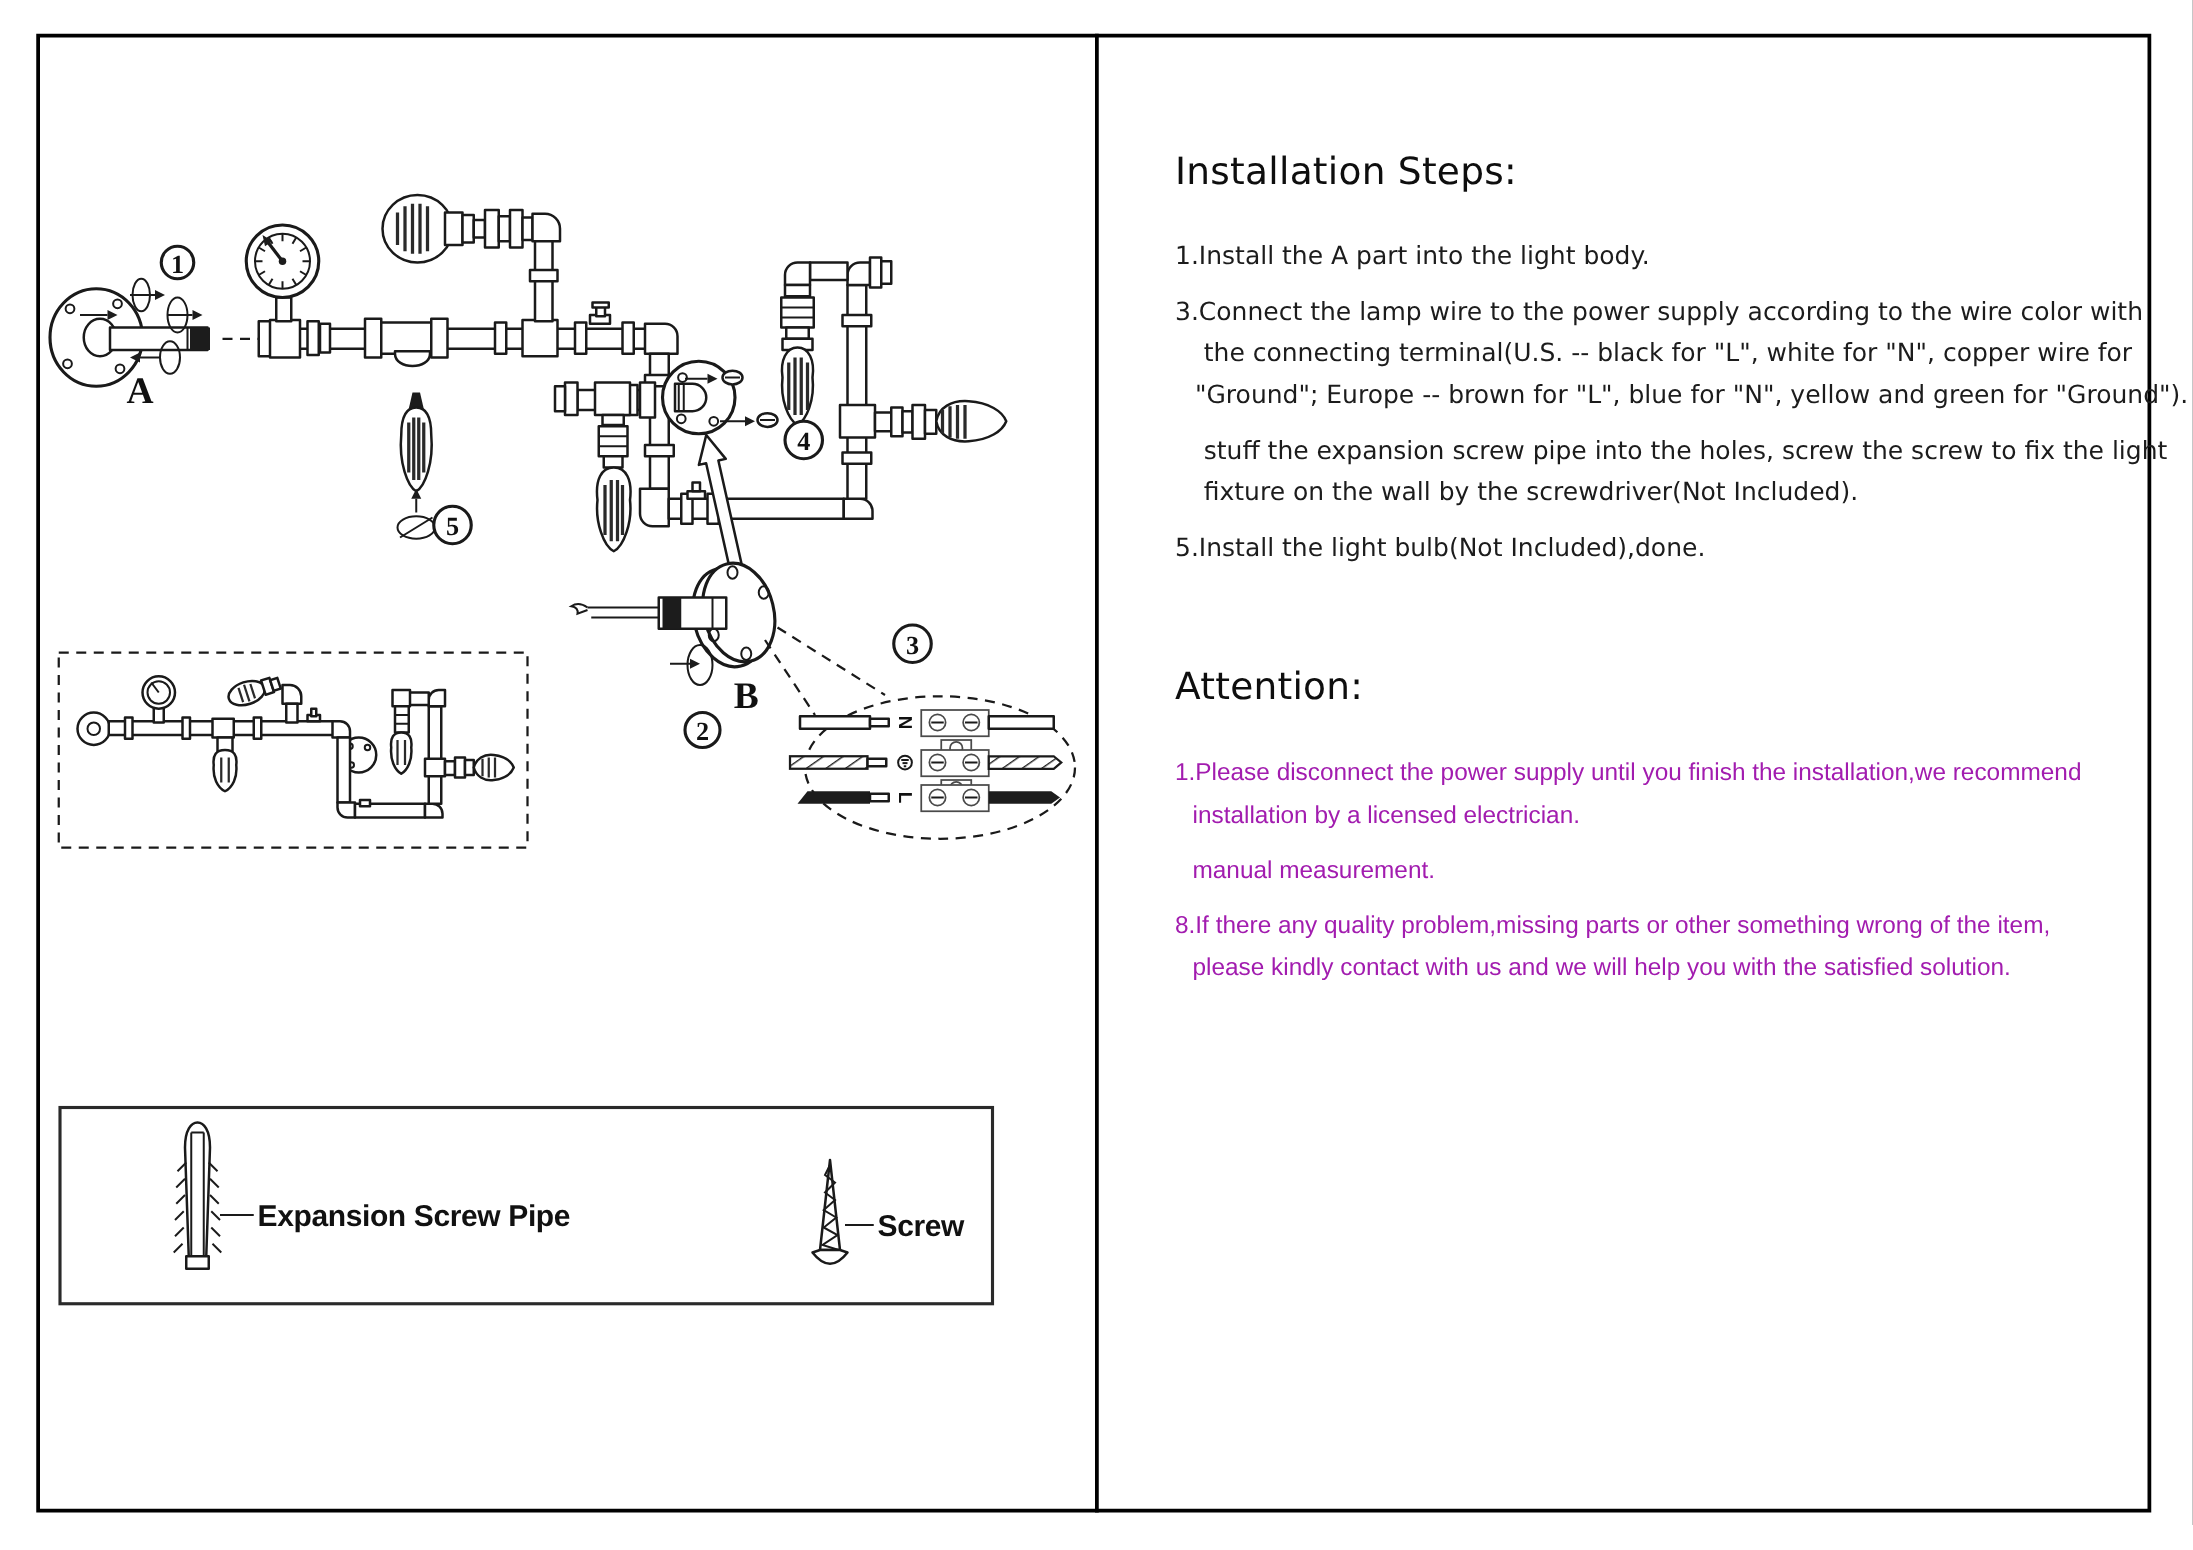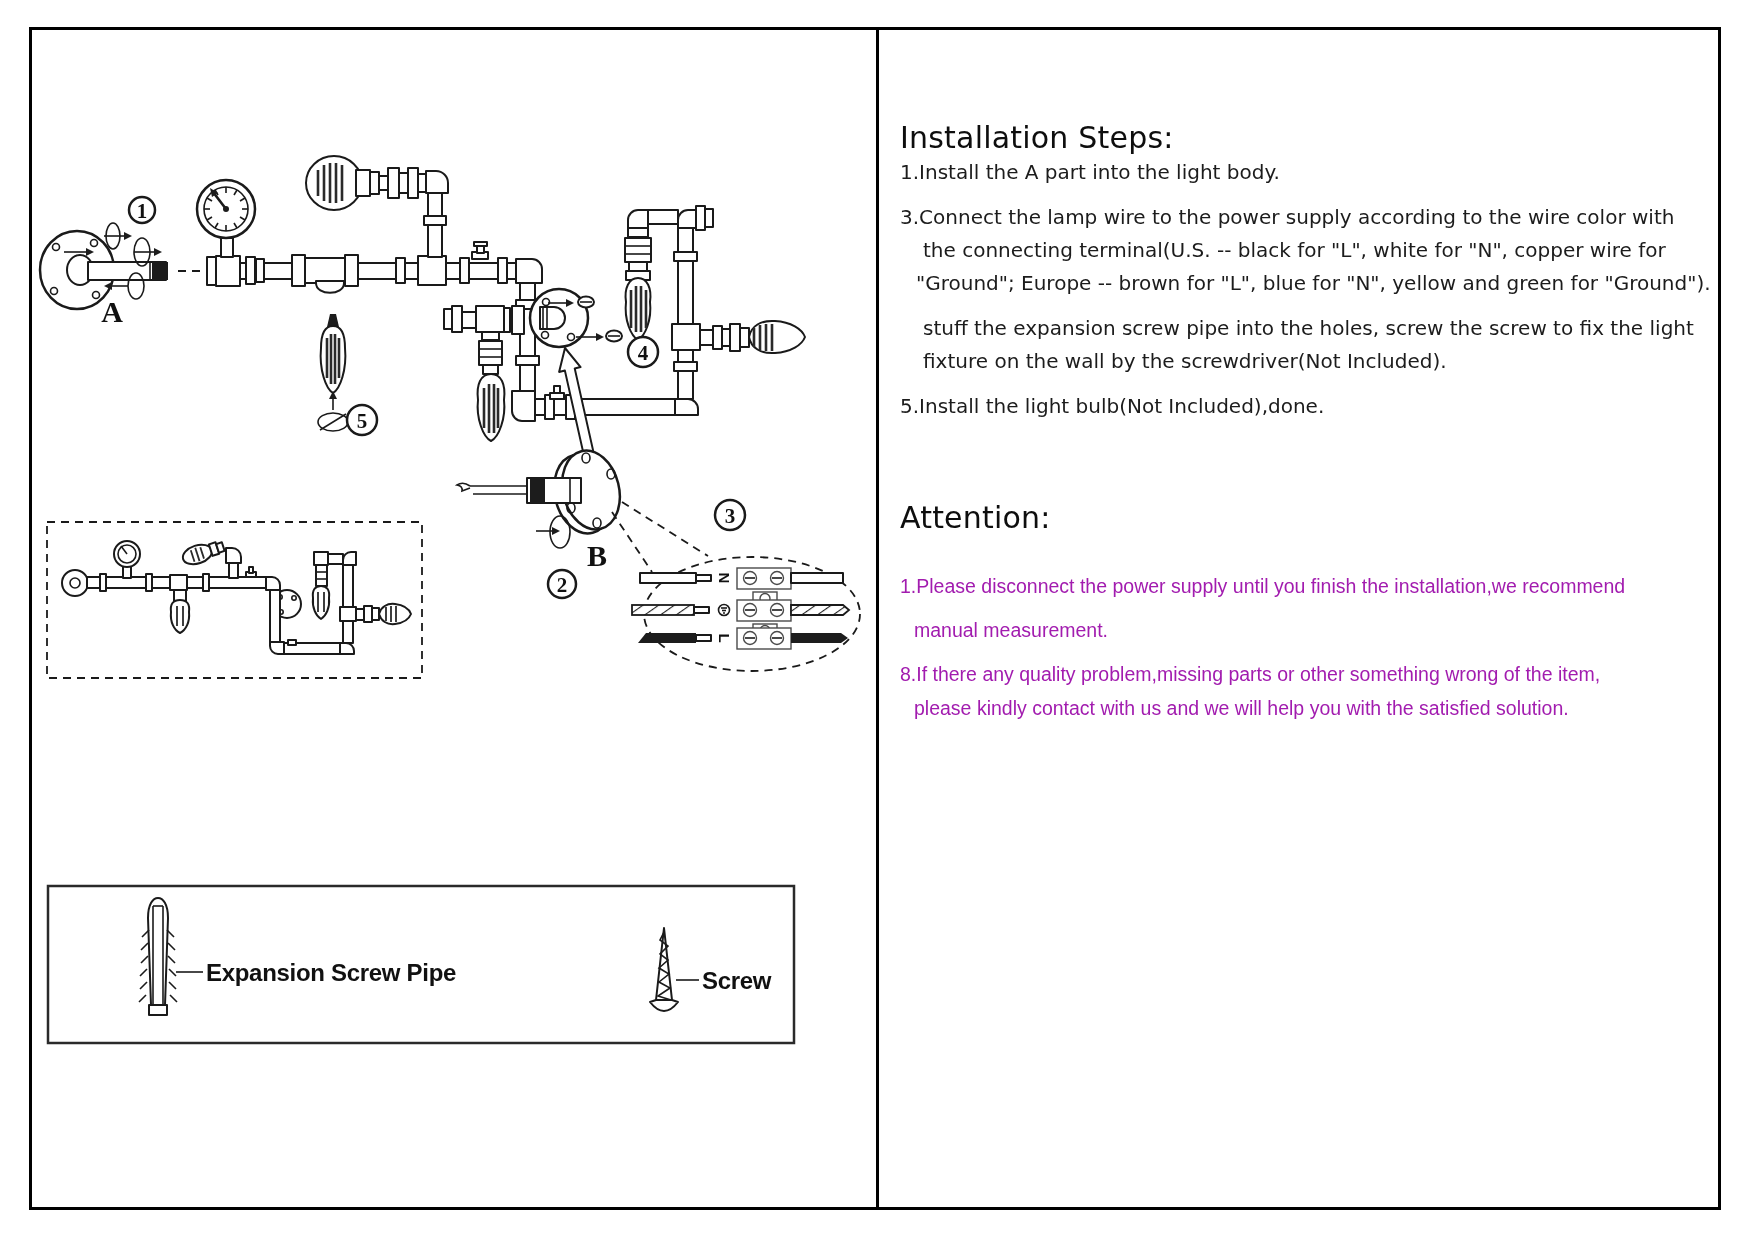--- a/index.html
+++ b/index.html
@@ -22,24 +22,24 @@
   .diagram text.call{font-family:"Liberation Serif",serif;font-size:21px;font-weight:600;
                      fill:#111;text-anchor:middle;}
   .diagram text.pl{font-family:"Liberation Serif",serif;font-size:30px;font-weight:700;
                    fill:#111;text-anchor:middle;}
   .diagram text.hw{font-family:"Liberation Sans",sans-serif;font-size:24px;font-weight:700;
                    fill:#111;letter-spacing:-0.3px;}
   .diagram text.term{font-family:"Liberation Sans",sans-serif;font-size:15px;font-weight:700;
                      fill:#111;text-anchor:middle;}
 
   
-  .right{position:absolute;left:900px;top:120px;width:772px;}
+  .right{position:absolute;left:940px;top:120px;width:772px;}
   .heading{font-size:30px;line-height:36px;letter-spacing:0.2px;color:#0e0e0e;
            font-family:"DejaVu Sans",sans-serif;}
-  .steps{}
+  .steps{margin-top:32px;}
   .step{margin-bottom:12px;}
   .step .line{font-size:20px;line-height:33px;white-space:nowrap;color:#1c1c1c;
               font-family:"DejaVu Sans",sans-serif;}
   .step .cont{padding-left:23px;}
   .step .cont-sm{padding-left:16px;}
   .attention-heading{margin-top:77px;}
   .atts{margin-top:33px;}
   .att{margin-bottom:10px;}
   .att .line{font-size:19.5px;line-height:34px;white-space:nowrap;color:#a21caf;
              font-family:"Liberation Sans",sans-serif;}
@@ -450,20 +450,21 @@
       <div class="step">
         <div class="line">5.Install the light bulb(Not Included),done.</div>
       </div>
     </div>
 
     <div class="heading attention-heading">Attention:</div>
 
     <div class="atts">
       <div class="att">
         <div class="line">1.Please disconnect the power supply until you finish the installation,we recommend</div>
+        <div class="line cont">installation by a licensed electrician.</div>
       </div>
       <div class="att">
         <div class="line cont">manual measurement.</div>
       </div>
       <div class="att">
         <div class="line">8.If there any quality problem,missing parts or other something wrong of the item,</div>
         <div class="line cont">please kindly contact with us and we will help you with the satisfied solution.</div>
       </div>
     </div>
   </div>

